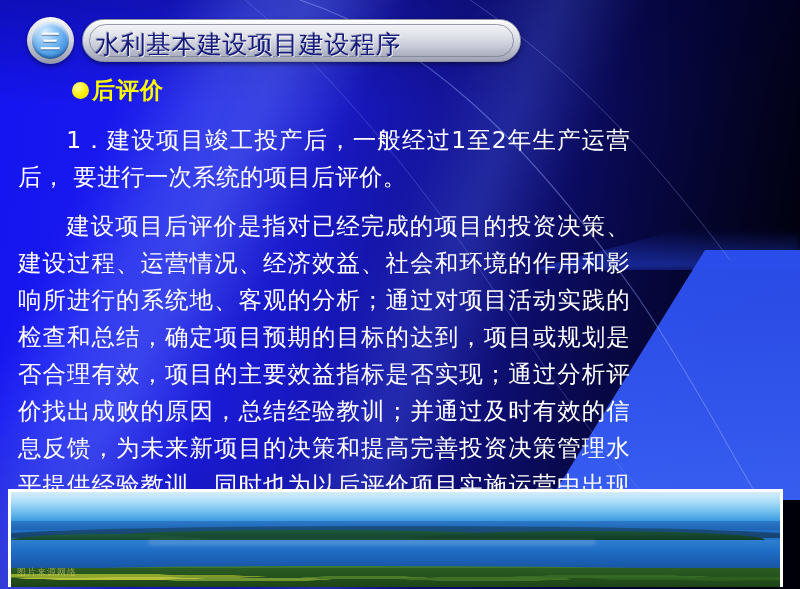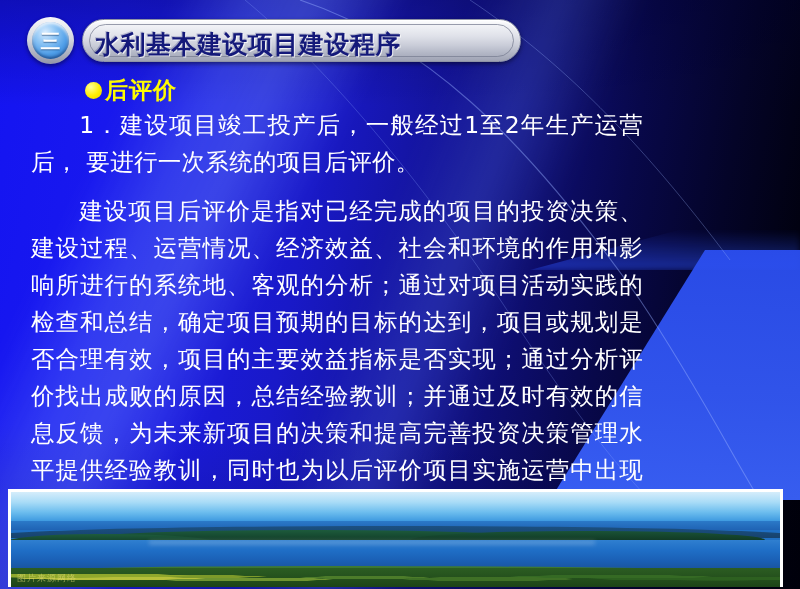--- a/index.html
+++ b/index.html
@@ -137,21 +137,21 @@
     bottom: 4px;
     border-radius: 18px;
     border: 1px solid rgba(120,126,146,0.75);
     box-sizing: border-box;
   }
   .title-text {
     position: absolute;
     left: 68px;
     top: 11px;
     font-size: 25px;
-    font-weight: bold;
+    font-weight: normal;
     letter-spacing: 0.5px;
     color: #14197a;
     text-shadow: 1px 1px 0 rgba(255,255,255,0.75), -1px -1px 0 rgba(40,44,120,0.25);
     white-space: nowrap;
   }
   .title-badge {
     position: absolute;
     left: 0;
     top: 0;
     width: 47px;
@@ -180,21 +180,20 @@
     line-height: 1;
     text-shadow: 0 1px 1px rgba(0,40,90,0.55);
   }
 
   
   .content {
     position: absolute;
     left: 0;
     top: 78px;
     width: 644px;
-    padding-left: 13px;
   }
   .bullet-line {
     display: flex;
     align-items: center;
     margin-left: 72px;
     margin-bottom: 2px;
   }
   .bullet-dot {
     width: 17px;
     height: 17px;
@@ -215,21 +214,21 @@
     font-size: 23.5px;
     line-height: 37px;
     letter-spacing: 0.3px;
     margin: 0 14px 0 18px;
     text-indent: 2.05em;
     text-align: justify;
     text-justify: inter-character;
     font-weight: 500;
   }
   .para.p1 {
-    margin-top: 4px;
+    margin-top: 19px;
   }
   .para.p2 {
     margin-top: 12px;
   }
 
   
   .photo-frame {
     position: absolute;
     left: 8px;
     top: 489px;
@@ -304,21 +303,21 @@
       radial-gradient(ellipse at 30% 60%, #6f9430 0 11%, rgba(0,0,0,0) 12%),
       radial-gradient(ellipse at 46% 50%, #4c7c2a 0 10%, rgba(0,0,0,0) 11%),
       radial-gradient(ellipse at 62% 58%, #3f7026 0 12%, rgba(0,0,0,0) 13%),
       radial-gradient(ellipse at 78% 46%, #356a24 0 11%, rgba(0,0,0,0) 12%),
       radial-gradient(ellipse at 92% 56%, #2d6020 0 12%, rgba(0,0,0,0) 13%),
       linear-gradient(180deg, #2c5d22 0%, #1d4417 100%);
   }
   .ph-watermark {
     position: absolute;
     left: 6px;
-    bottom: 2px;
+    bottom: 8px;
     font-size: 9px;
     color: rgba(230,220,120,0.55);
     letter-spacing: 1px;
     white-space: nowrap;
   }
 </style>
 </head>
 <body>
 
 <div id="slide">

